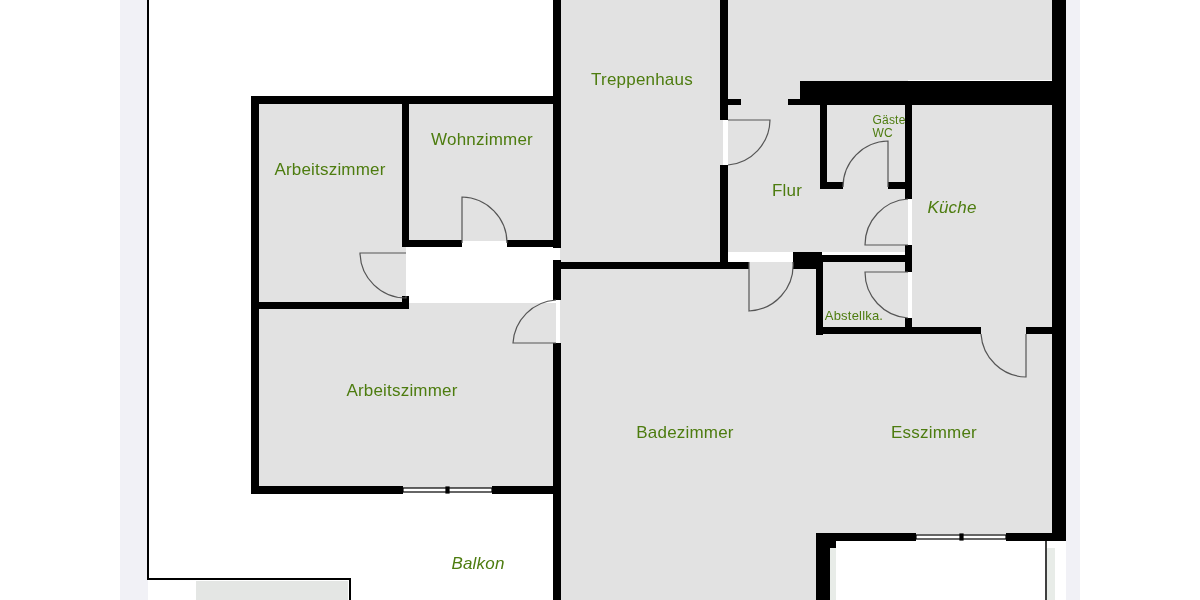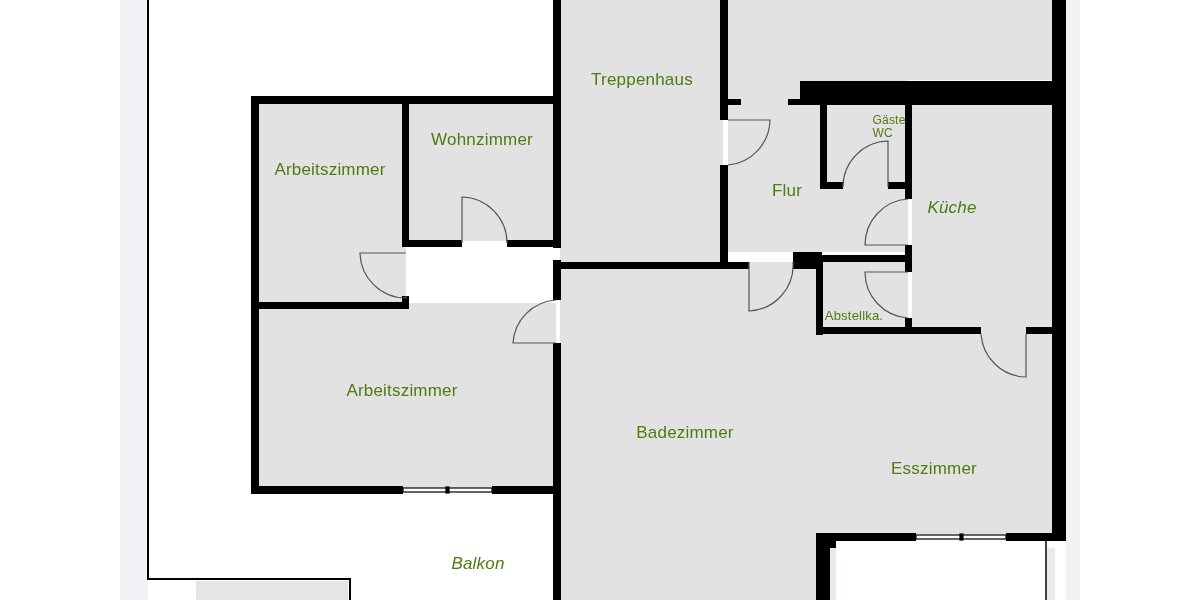--- a/index.html
+++ b/index.html
@@ -116,14 +116,14 @@
 <div class="label" style="left:330px; top:170px;">Arbeitszimmer</div>
 <div class="label tiny" style="left:858px; top:127px;">
   <span>Gäste</span><br>
   <span>WC</span>
 </div>
 <div class="label" style="left:787px; top:191px;text-align:center;">Flur</div>
 <div class="label" style="left:952px; top:208px;font-style:italic;">Küche</div>
 <div class="label small" style="left:854px; top:315px;">Abstellka.</div>
 <div class="label" style="left:402px; top:391px;">Arbeitszimmer</div>
 <div class="label" style="left:685px; top:433px;">Badezimmer</div>
-<div class="label" style="left:934px; top:433px;margin-top:36px;">Esszimmer</div>
+<div class="label" style="left:934px; top:433px;">Esszimmer</div>
 <div class="label" style="left:478px; top:564px;font-style:italic;">Balkon</div>
 
 </body></html>

